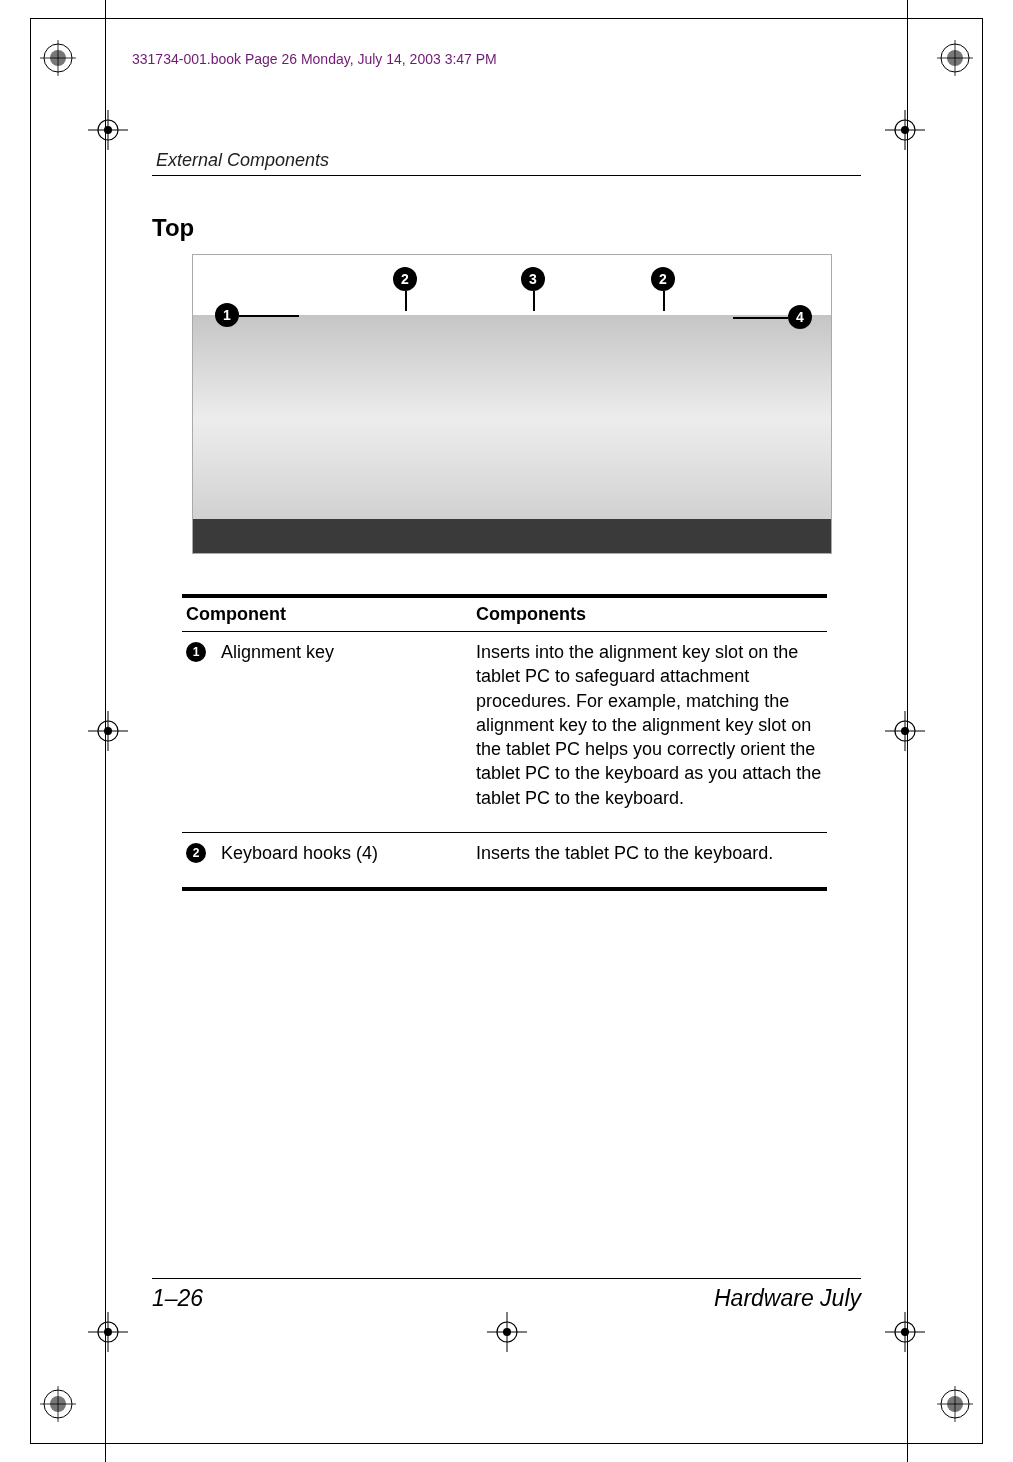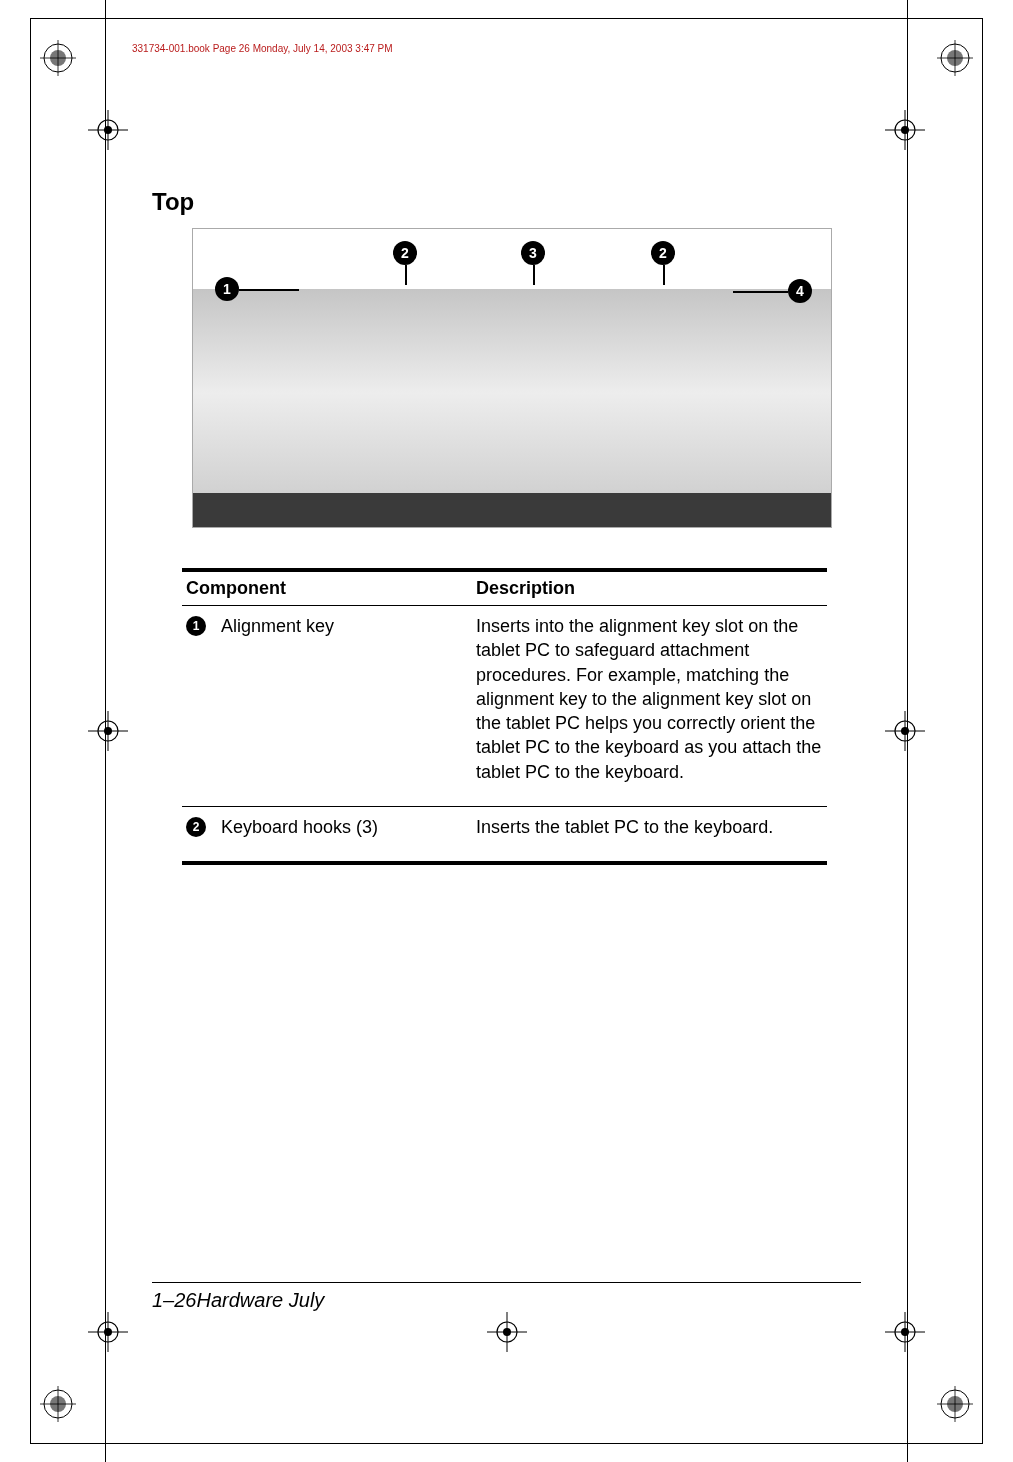--- a/index.html
+++ b/index.html
@@ -42,24 +42,24 @@
     .cross-tl { top: 110px; left: 88px; }
     .cross-tr { top: 110px; right: 88px; }
     .cross-bl { bottom: 110px; left: 88px; }
     .cross-br { bottom: 110px; right: 88px; }
     .cross-ml { top: 50%; left: 88px; transform: translateY(-50%); }
     .cross-mr { top: 50%; right: 88px; transform: translateY(-50%); }
     .cross-mb { bottom: 110px; left: 50%; transform: translateX(-50%); }
 
     .print-header {
       position: absolute;
-      top: 43px;
+      top: 51px;
       left: 132px;
-      font-size: 10px;
-      color: #b91c1c;
+      font-size: 14px;
+      color: #701a75;
     }
 
     .content {
       position: absolute;
       top: 150px;
       left: 152px;
       right: 152px;
       bottom: 150px;
     }
     .running-head {
@@ -155,22 +155,23 @@
     }
     .comp-name { display: inline-block; vertical-align: top; }
 
     .footer {
       position: absolute;
       bottom: 0;
       left: 0; right: 0;
       border-top: 1.5px solid #000;
       padding-top: 6px;
       display: flex;
+      justify-content: space-between;
       font-style: italic;
-      font-size: 20px;
+      font-size: 23px;
     }
     .footer .pn { font-style: italic; }
     .footer .doc { font-style: italic; }
   </style>
 </head>
 <body>
 
 <div class="page-frame"></div>
 
 <div class="crop-left"></div>
@@ -251,54 +252,55 @@
   <svg viewBox="0 0 40 40">
       <circle cx="20" cy="20" r="10" fill="none" stroke="#000" stroke-width="1.2"></circle>
       <circle cx="20" cy="20" r="4" fill="#000"></circle>
       <path d="M20 0v40M0 20h40" stroke="#000" stroke-width="1"></path>
     </svg>
 </div>
 
 <div class="print-header">331734-001.book  Page 26  Monday, July 14, 2003  3:47 PM</div>
 
 <div class="content">
+  <div class="running-head">External Components</div>
   <div class="section-title">Top</div>
 
   <div class="figure">
     <div class="callout c1">1</div>
     <div class="callout c2a">2</div>
     <div class="callout c3">3</div>
     <div class="callout c2b">2</div>
     <div class="callout c4">4</div>
     <div class="callout-line" style="top:60px;left:46px;width:60px;height:2px"></div>
     <div class="callout-line" style="top:36px;left:212px;width:2px;height:20px"></div>
     <div class="callout-line" style="top:36px;left:340px;width:2px;height:20px"></div>
     <div class="callout-line" style="top:36px;left:470px;width:2px;height:20px"></div>
     <div class="callout-line" style="top:62px;left:540px;width:55px;height:2px"></div>
   </div>
 
   <table class="component-table">
     <thead>
       <tr>
         <th>Component</th>
-        <th>Description</th>
+        <th>Components</th>
       </tr>
     </thead>
     <tbody>
       <tr>
         <td>
           <span class="num-badge">1</span>
           <span class="comp-name">Alignment key</span>
         </td>
         <td>Inserts into the alignment key slot on the tablet PC to safeguard attachment procedures. For example, matching the alignment key to the alignment key slot on the tablet PC helps you correctly orient the tablet PC to the keyboard as you attach the tablet PC to the keyboard.</td>
       </tr>
       <tr>
         <td>
           <span class="num-badge">2</span>
-          <span class="comp-name">Keyboard hooks (3)</span>
+          <span class="comp-name">Keyboard hooks (4)</span>
         </td>
         <td>Inserts the tablet PC to the keyboard.</td>
       </tr>
     </tbody>
   </table>
 
   <div class="footer">
     <span class="pn">1–26</span>
     <span class="doc">Hardware July</span>
   </div>

